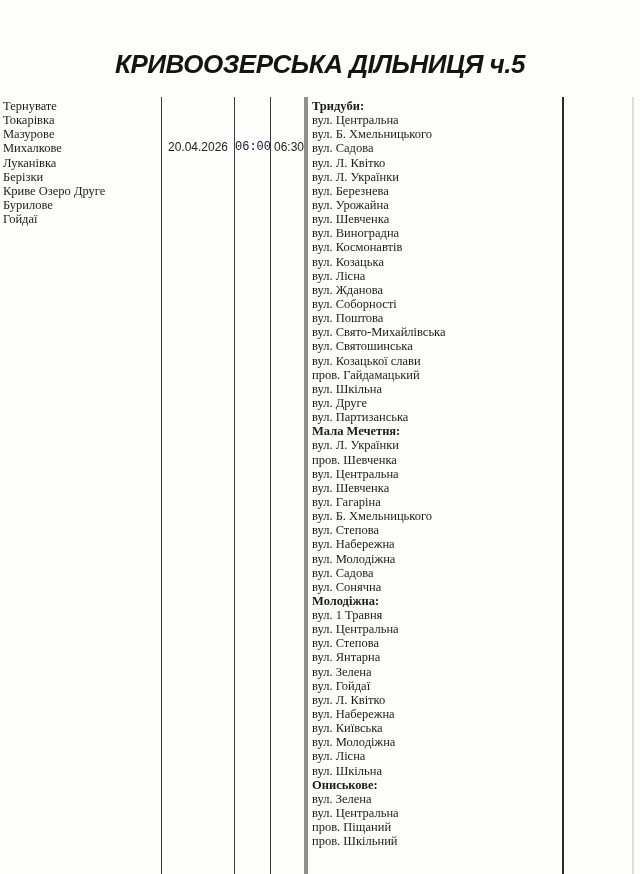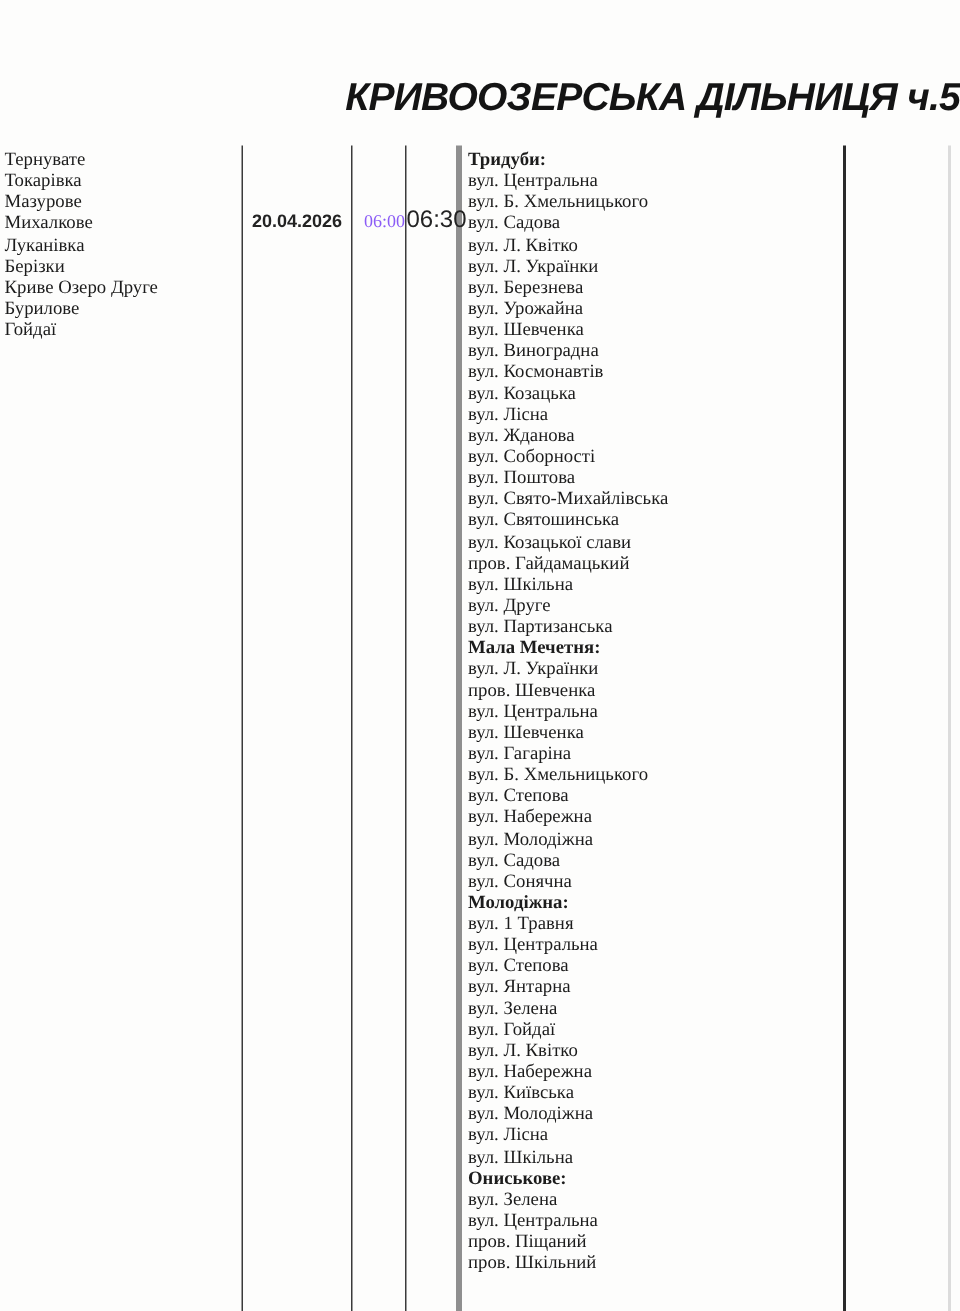--- a/index.html
+++ b/index.html
@@ -9,21 +9,21 @@
     margin:0 auto;
     background:#fdfdfc;
     overflow:hidden;
     font-family:"Liberation Serif", serif;
     color:#1c1c1c;
   }
   .title{
     position:absolute;
     top:50px;left:0;right:0;
     margin:0;
-    text-align:right;
+    text-align:center;
     font-family:"Liberation Sans", sans-serif;
     font-weight:bold;
     font-style:italic;
     font-size:26px;
     line-height:28px;
     letter-spacing:-0.5px;
     color:#141414;
   }
   .table{
     position:absolute;
@@ -47,26 +47,25 @@
   }
   .hdr{font-weight:bold;}
   .villages-cell{left:3px;top:2px;width:156px;}
   .streets-cell{left:312px;top:2px;width:248px;}
   .date-cell{
     left:162px;top:43px;width:72px;
     text-align:center;
     font-family:"Liberation Sans", sans-serif;
     font-size:12px;line-height:14px;
     color:#232323;
-    font-weight:bold;
   }
   .t1-cell{left:235px;top:43px;width:35px;text-align:right;
-    font-family:Liberation Serif, serif;font-size:12px;line-height:14px;color:#8b5cf6;}
-  .t2-cell{left:271px;top:43px;width:33px;text-align:center;
-    font-family:"Liberation Sans", sans-serif;font-size:16px;line-height:14px;color:#232323;}
+    font-family:Liberation Mono, monospace;font-size:12px;line-height:14px;color:#0f172a;}
+  .t2-cell{left:271px;top:43px;width:33px;text-align:right;
+    font-family:"Liberation Sans", sans-serif;font-size:12px;line-height:14px;color:#232323;}
 </style>
 </head>
 <body>
 
 <div class="page">
 
   <h1 class="title">КРИВООЗЕРСЬКА ДІЛЬНИЦЯ ч.5</h1>
 
   <div class="table">
 

